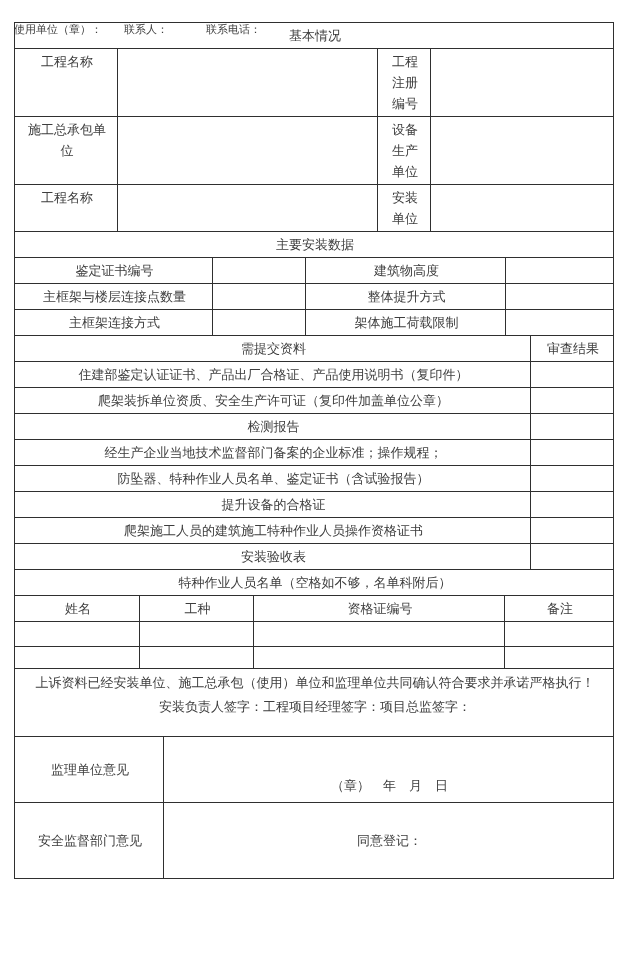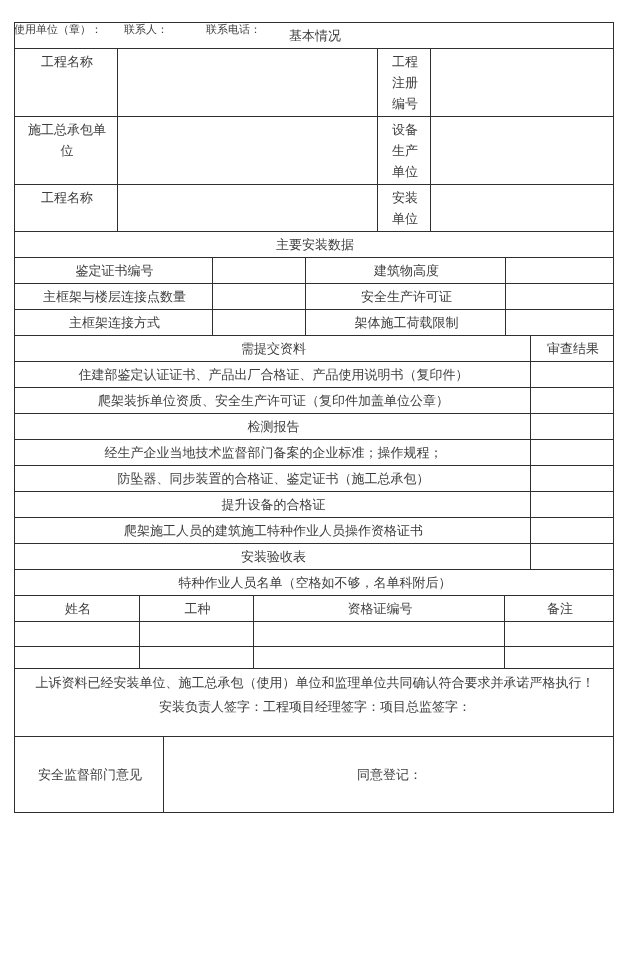--- a/index.html
+++ b/index.html
@@ -112,21 +112,21 @@
     </tr>
     <tr class="h26">
       <td>鉴定证书编号</td>
       <td></td>
       <td>建筑物高度</td>
       <td></td>
     </tr>
     <tr class="h26">
       <td>主框架与楼层连接点数量</td>
       <td></td>
-      <td>安全生产许可证</td>
+      <td>整体提升方式</td>
       <td></td>
     </tr>
     <tr class="h26">
       <td>主框架连接方式</td>
       <td></td>
       <td>架体施工荷载限制</td>
       <td></td>
     </tr>
   </tbody>
     </table>
@@ -151,21 +151,21 @@
     </tr>
     <tr class="h23">
       <td>检测报告</td>
       <td></td>
     </tr>
     <tr class="h24">
       <td>经生产企业当地技术监督部门备案的企业标准；操作规程；</td>
       <td></td>
     </tr>
     <tr class="h23">
-      <td>防坠器、同步装置的合格证、鉴定证书（施工总承包）</td>
+      <td>防坠器、特种作业人员名单、鉴定证书（含试验报告）</td>
       <td></td>
     </tr>
     <tr class="h24">
       <td>提升设备的合格证</td>
       <td></td>
     </tr>
     <tr class="h24">
       <td>爬架施工人员的建筑施工特种作业人员操作资格证书</td>
       <td></td>
     </tr>
@@ -222,20 +222,24 @@
   </tbody>
     </table>
 
 
   <table>
     <colgroup>
         <col style="width:149px">
         <col style="width:450px">
       </colgroup>
     <tbody>
+        <tr class="h66">
+      <td>监理单位意见</td>
+      <td class="vbottom stamp-low2">（章）　年　月　日</td>
+    </tr>
     <tr class="h76">
       <td>安全监督部门意见</td>
       <td class="safety-cell">
         <div>同意登记：</div>
 
       </td>
     </tr>
   </tbody>
     </table>
 

